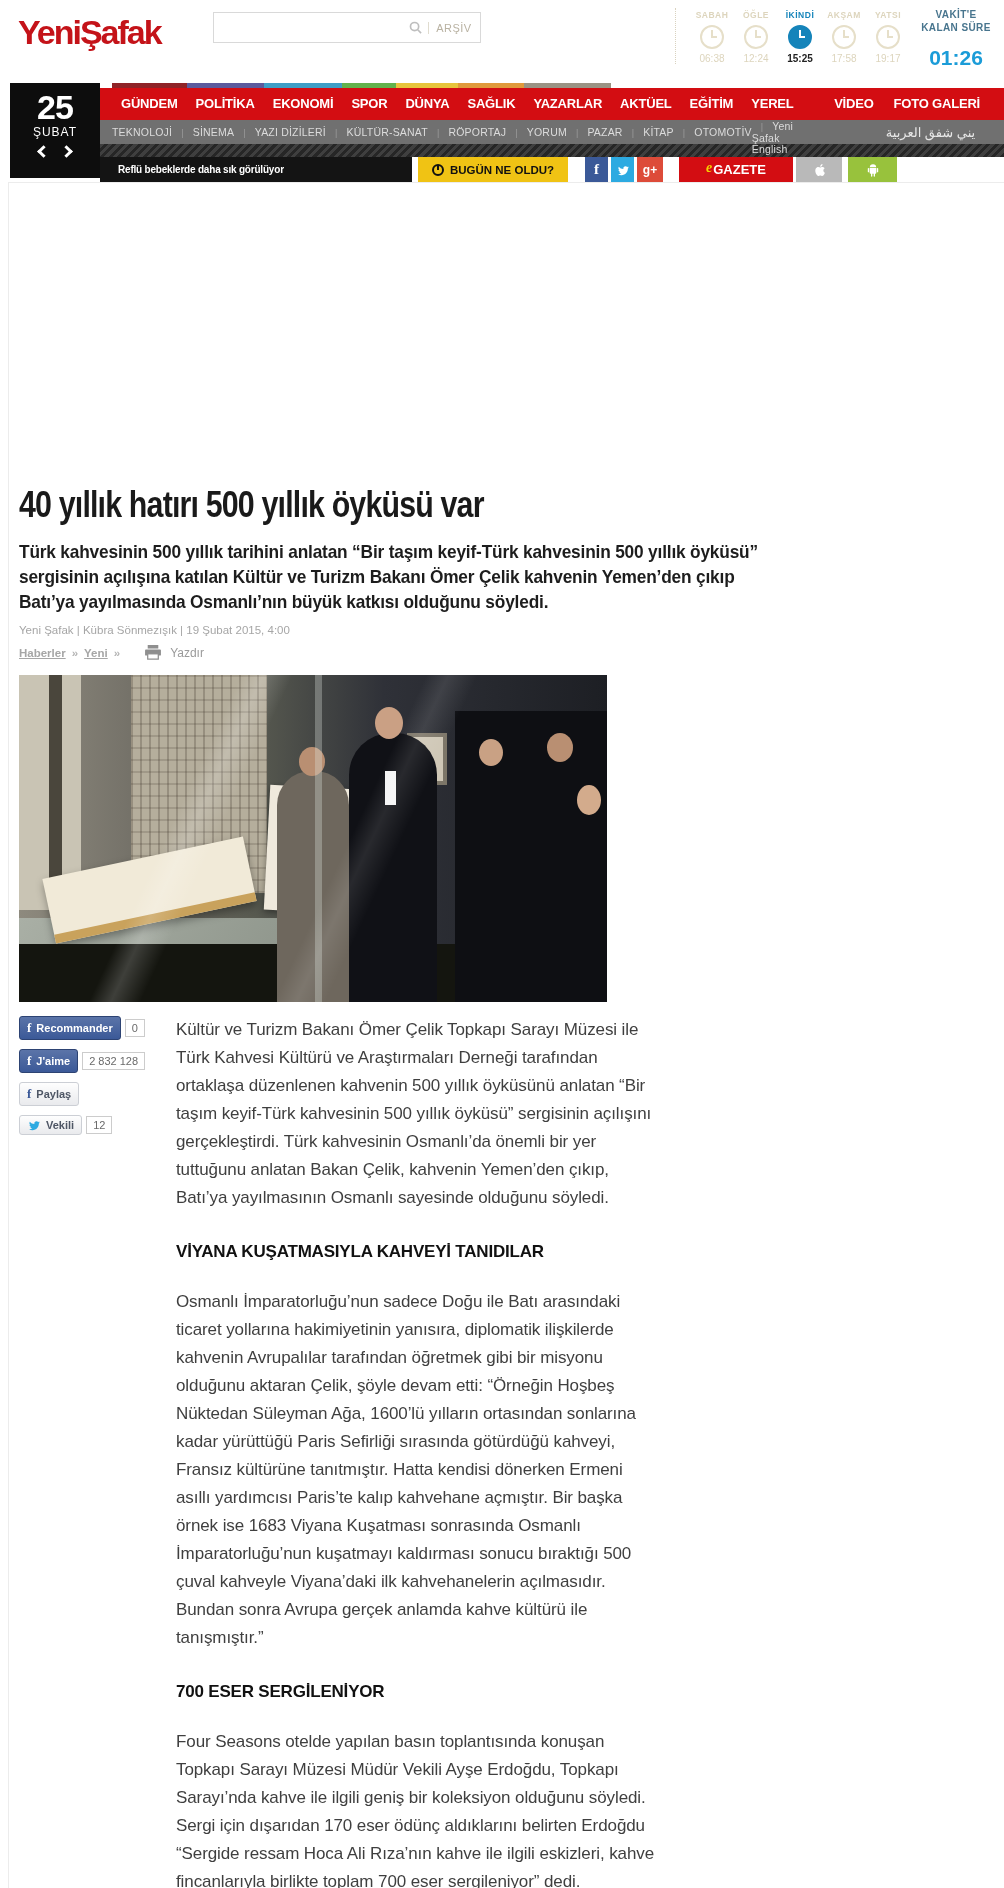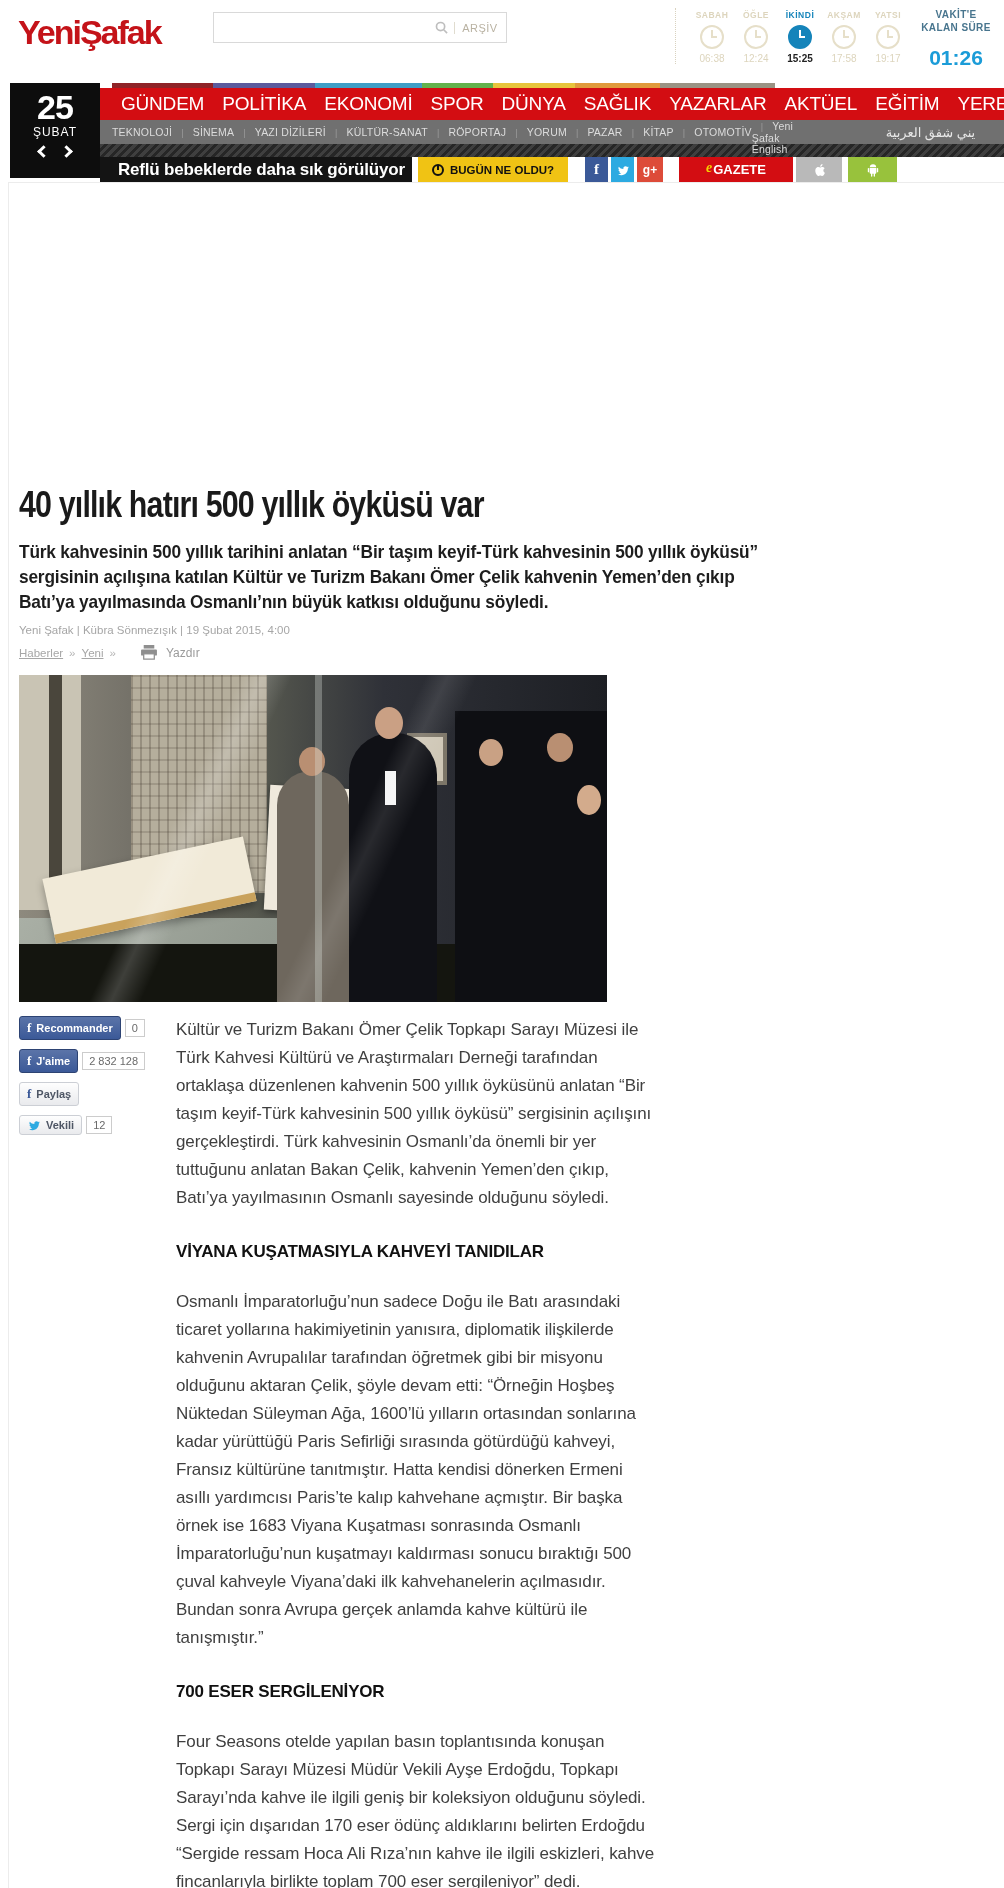--- a/index.html
+++ b/index.html
@@ -3,21 +3,21 @@
 <meta charset="utf-8">
 <style>
   * { margin:0; padding:0; box-sizing:border-box; }
   html,body { background:#fff; }
   body { width:1004px; min-height:1888px; font-family:"Liberation Sans", sans-serif; color:#333; position:relative; }
   .page { width:1004px; overflow:hidden; }
 
   
   header { height:83px; background:#fff; display:flex; align-items:flex-start; padding:8px 6px 0 18px; }
   .logo { font-size:34px; font-weight:bold; color:#c41319; letter-spacing:-2px; line-height:48px; cursor:pointer; }
-  .searchbox { margin-left:52px; margin-top:4px; width:294px; height:31px; border:1px solid #d9d9d9; background:#fff; display:flex; align-items:center; padding:0 8px 0 10px; }
+  .searchbox { margin-left:52px; margin-top:4px; width:268px; height:31px; border:1px solid #d9d9d9; background:#fff; display:flex; align-items:center; padding:0 8px 0 10px; }
   .searchbox input { border:none; outline:none; flex:1; font-size:12px; color:#555; min-width:10px; font-family:"Liberation Sans",sans-serif; }
   .searchbox .mag { width:13px; height:13px; flex:0 0 auto; margin-right:6px; opacity:.55; }
   .search-archive { font-size:11px; color:#b9b2a2; letter-spacing:.5px; border-left:1px solid #e0dccf; padding-left:7px; }
   .prayer { margin-left:auto; display:flex; align-items:flex-start; padding-top:2px; border-left:1px dotted #d9d2bf; padding-left:14px; }
   .pt { width:44px; text-align:center; }
   .ptl { display:block; font-size:8.5px; font-weight:bold; color:#ddd5bd; letter-spacing:.5px; }
   .clock { display:block; width:24px; height:24px; margin:5px auto 4px; border:2px solid #e6dfc9; border-radius:50%; position:relative; }
   .clock::before { content:""; position:absolute; left:50%; top:50%; width:2px; height:7px; background:#e6dfc9; transform:translate(-50%,-100%); }
   .clock::after  { content:""; position:absolute; left:50%; top:50%; width:6px; height:2px; background:#e6dfc9; transform:translate(-1px,-1px); }
   .ptt { display:block; font-size:10px; color:#ddd5bd; }
@@ -33,33 +33,33 @@
   .navrow { display:flex; padding-left:10px; }
   .datebox { flex:0 0 90px; background:#0d0d0d; color:#fff; text-align:center; height:95px; }
   .datebox .d-day { font-size:34px; font-weight:bold; line-height:36px; padding-top:6px; letter-spacing:-1px; }
   .datebox .d-month { font-size:12px; letter-spacing:1px; margin-top:0px; }
   .d-arrows { display:flex; justify-content:center; gap:14px; margin-top:8px; }
   .chev { width:9px; height:9px; border-left:3px solid #fff; border-bottom:3px solid #fff; display:inline-block; cursor:pointer; }
   .chev.left  { transform:rotate(45deg); }
   .chev.right { transform:rotate(-135deg); }
   .navstack { flex:1; display:flex; flex-direction:column; }
   .rednav { background:#d30d12; height:32px; margin-top:5px; display:flex; align-items:center; padding:0 14px 0 12px; position:relative; }
-  .rednav a { position:relative; color:#fff; font-weight:normal; font-size:19px; letter-spacing:-.2px; text-decoration:none; padding:0 9px; line-height:32px; cursor:pointer; white-space:nowrap; }
+  .rednav a { position:relative; color:#fff; font-weight:bold; font-size:13px; letter-spacing:-.2px; text-decoration:none; padding:0 9px; line-height:32px; cursor:pointer; white-space:nowrap; }
   .rednav a .tab { position:absolute; left:0; right:0; top:-5px; height:5px; background:transparent; }
   .rednav .right-group { margin-left:auto; display:flex; }
   .rednav .right-group a { padding:0 10px; }
   .graynav { background:#707070; height:24px; display:flex; align-items:center; padding:0 12px; overflow:visible; }
   .graynav a { color:#dcdcdc; font-size:10.5px; text-decoration:none; cursor:pointer; white-space:nowrap; letter-spacing:.2px; }
   .graynav a + a { margin-left:0; }
   .graynav a + a::before { content:"|"; color:#9b9b9b; margin:0 9px; font-size:9px; }
   .graynav a:last-of-type { display:inline-block; width:64px; white-space:normal; line-height:11px; position:relative; top:6px; }
   .gn-arabic { color:#e8e8e8; font-size:13px; margin-left:70px; direction:rtl; }
   .hatch { height:13px; background:repeating-linear-gradient(135deg,#3f3f3f 0 3px,#262626 3px 6px); }
   .ticker { height:25px; display:flex; align-items:stretch; background:#fff; }
-  .ticker-main { flex:0 0 312px; background:#141414; color:#fff; display:flex; align-items:center; padding-left:18px; font-size:17px; font-weight:bold; letter-spacing:-.2px; cursor:pointer; }
+  .ticker-main { flex:0 0 312px; background:#141414; color:#fff; display:flex; align-items:center; padding-left:18px; font-size:10px; font-weight:bold; letter-spacing:-.2px; cursor:pointer; }
   .btn-whatsnew { margin-left:6px; flex:0 0 150px; background:#f0c314; color:#111; border:none; font-weight:bold; font-size:11.5px; display:flex; align-items:center; justify-content:center; gap:6px; cursor:pointer; font-family:"Liberation Sans",sans-serif; }
   .stopwatch { width:12px; height:12px; border:2px solid #111; border-radius:50%; position:relative; display:inline-block; }
   .stopwatch::before { content:""; position:absolute; left:50%; top:50%; width:2px; height:4px; background:#111; transform:translate(-50%,-100%); }
   .sq { width:23px; height:25px; display:flex; align-items:center; justify-content:center; color:#fff; font-weight:bold; cursor:pointer; }
   .sq.fb { background:#3b5998; margin-left:17px; font-size:15px; font-family:"Liberation Serif",serif; }
   .sq.tw { background:#2daae1; margin-left:3px; }
   .sq.gp { background:#dd4b39; margin-left:3px; width:26px; font-size:12px; }
   .btn-egazete { margin-left:16px; flex:0 0 114px; background:#d30d12; border:none; color:#fff; font-weight:bold; font-size:13px; display:flex; align-items:center; justify-content:center; cursor:pointer; font-family:"Liberation Sans",sans-serif; }
   .btn-egazete .e { color:#f5d000; font-style:italic; font-family:"Liberation Serif",serif; font-size:14px; margin-right:1px; position:relative; top:-2px; }
   .btn-apple { margin-left:3px; flex:0 0 46px; background:#b9b9b9; border:none; display:flex; align-items:center; justify-content:center; cursor:pointer; }
@@ -267,21 +267,21 @@
     <div class="adspace"></div>
 
     <main>
       <h1 class="title"><span class="scalex">40 yıllık hatırı 500 yıllık öyküsü var</span></h1>
 
       <p class="summary">Türk kahvesinin 500 yıllık tarihini anlatan “Bir taşım keyif-Türk kahvesinin 500 yıllık öyküsü” sergisinin açılışına katılan Kültür ve Turizm Bakanı Ömer Çelik kahvenin Yemen’den çıkıp Batı’ya yayılmasında Osmanlı’nın büyük katkısı olduğunu söyledi.</p>
 
       <div class="byline">Yeni Şafak | Kübra Sönmezışık | 19 Şubat 2015, 4:00</div>
 
       <div class="crumbs">
-        <span style="display:flex;align-items:center;">
+        <span style="display:flex;align-items:center;font-weight:bold;">
 
         <a>Haberler</a>
             <a>Yeni</a>
           </span>
         <span class="printer">
           <svg width="18" height="15" viewBox="0 0 20 17" fill="#8f8f8f">
               <rect x="4" y="0" width="12" height="4"></rect>
               <rect x="1" y="5" width="18" height="7" rx="1"></rect>
               <rect x="4" y="10" width="12" height="6" fill="#fff" stroke="#8f8f8f" stroke-width="1.4"></rect>
             </svg>

